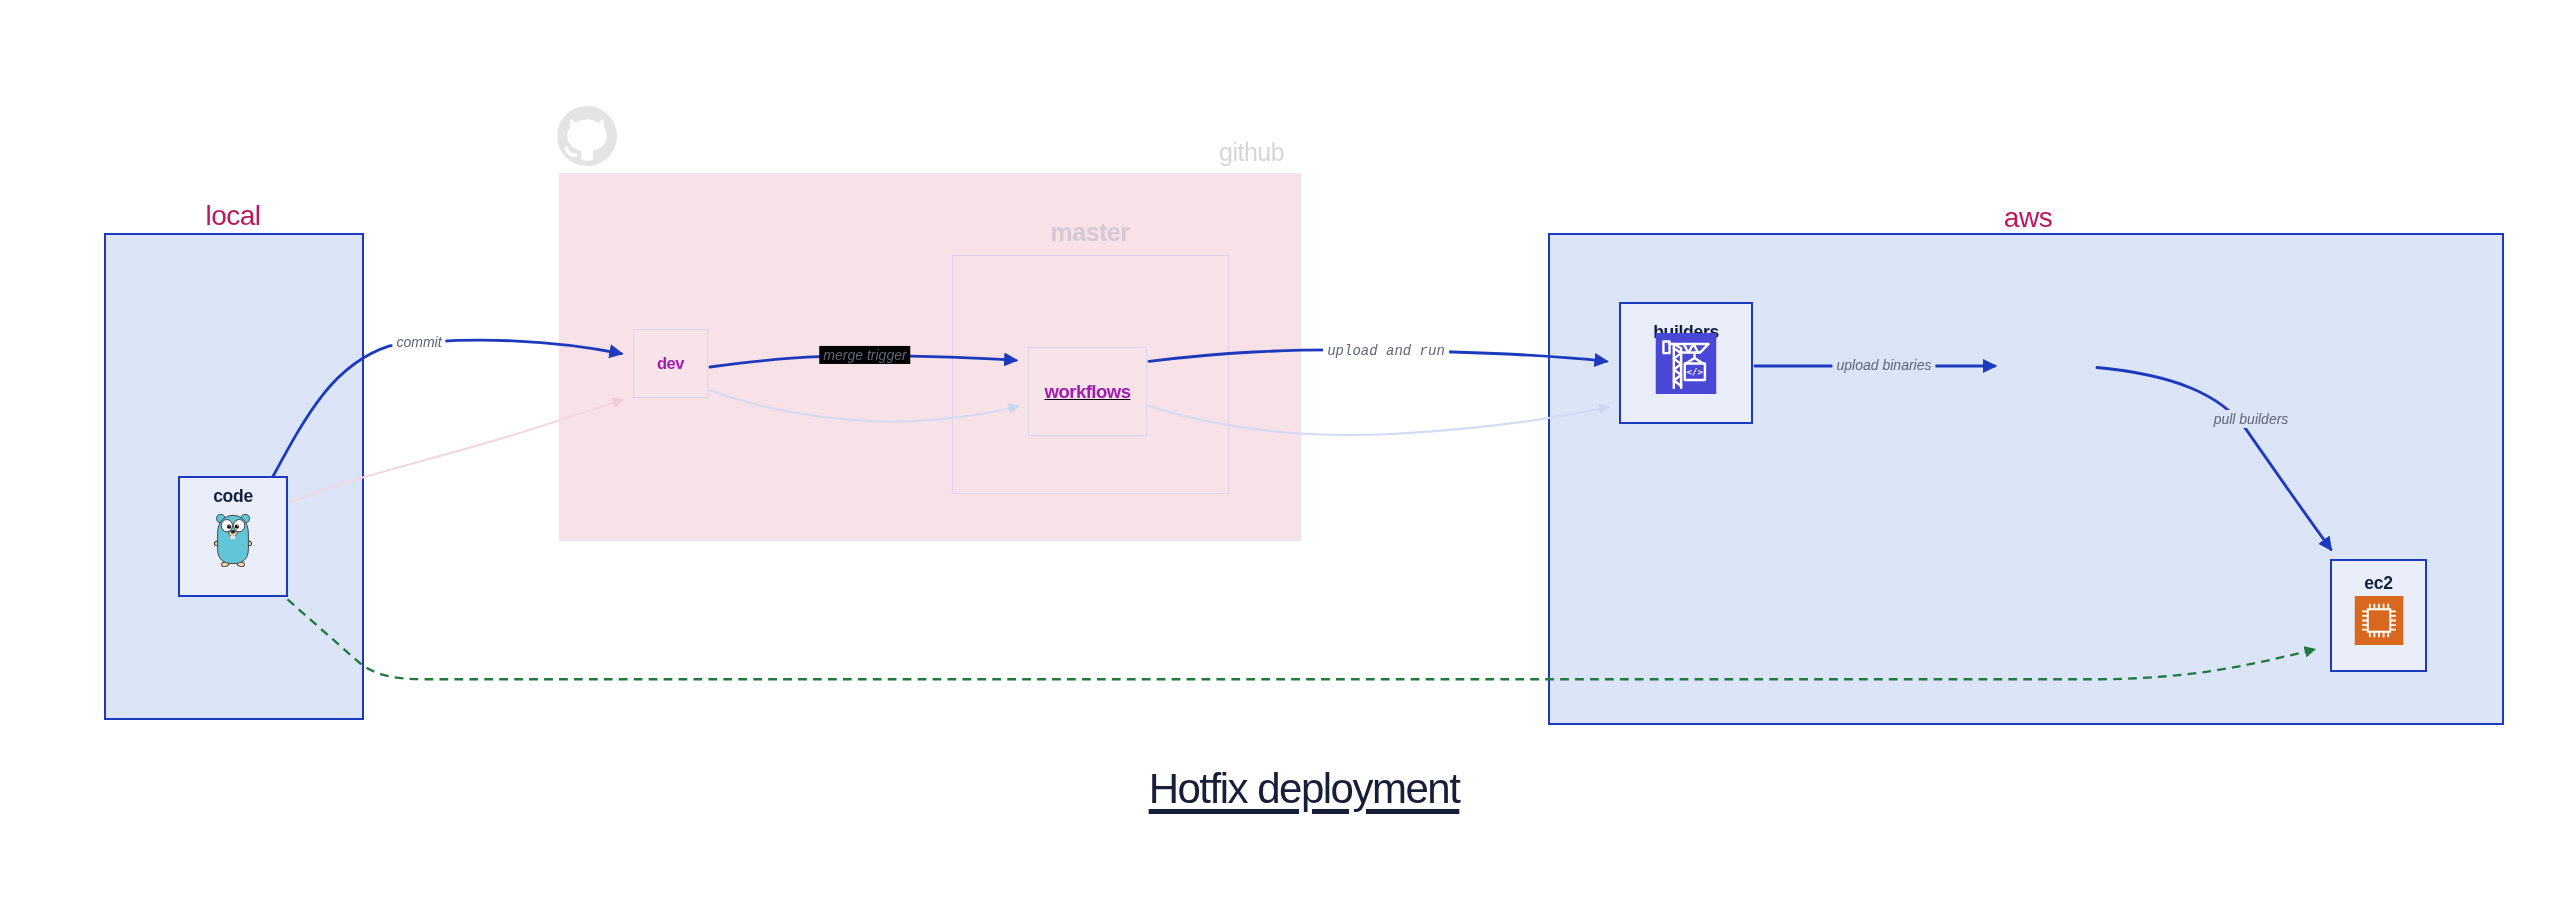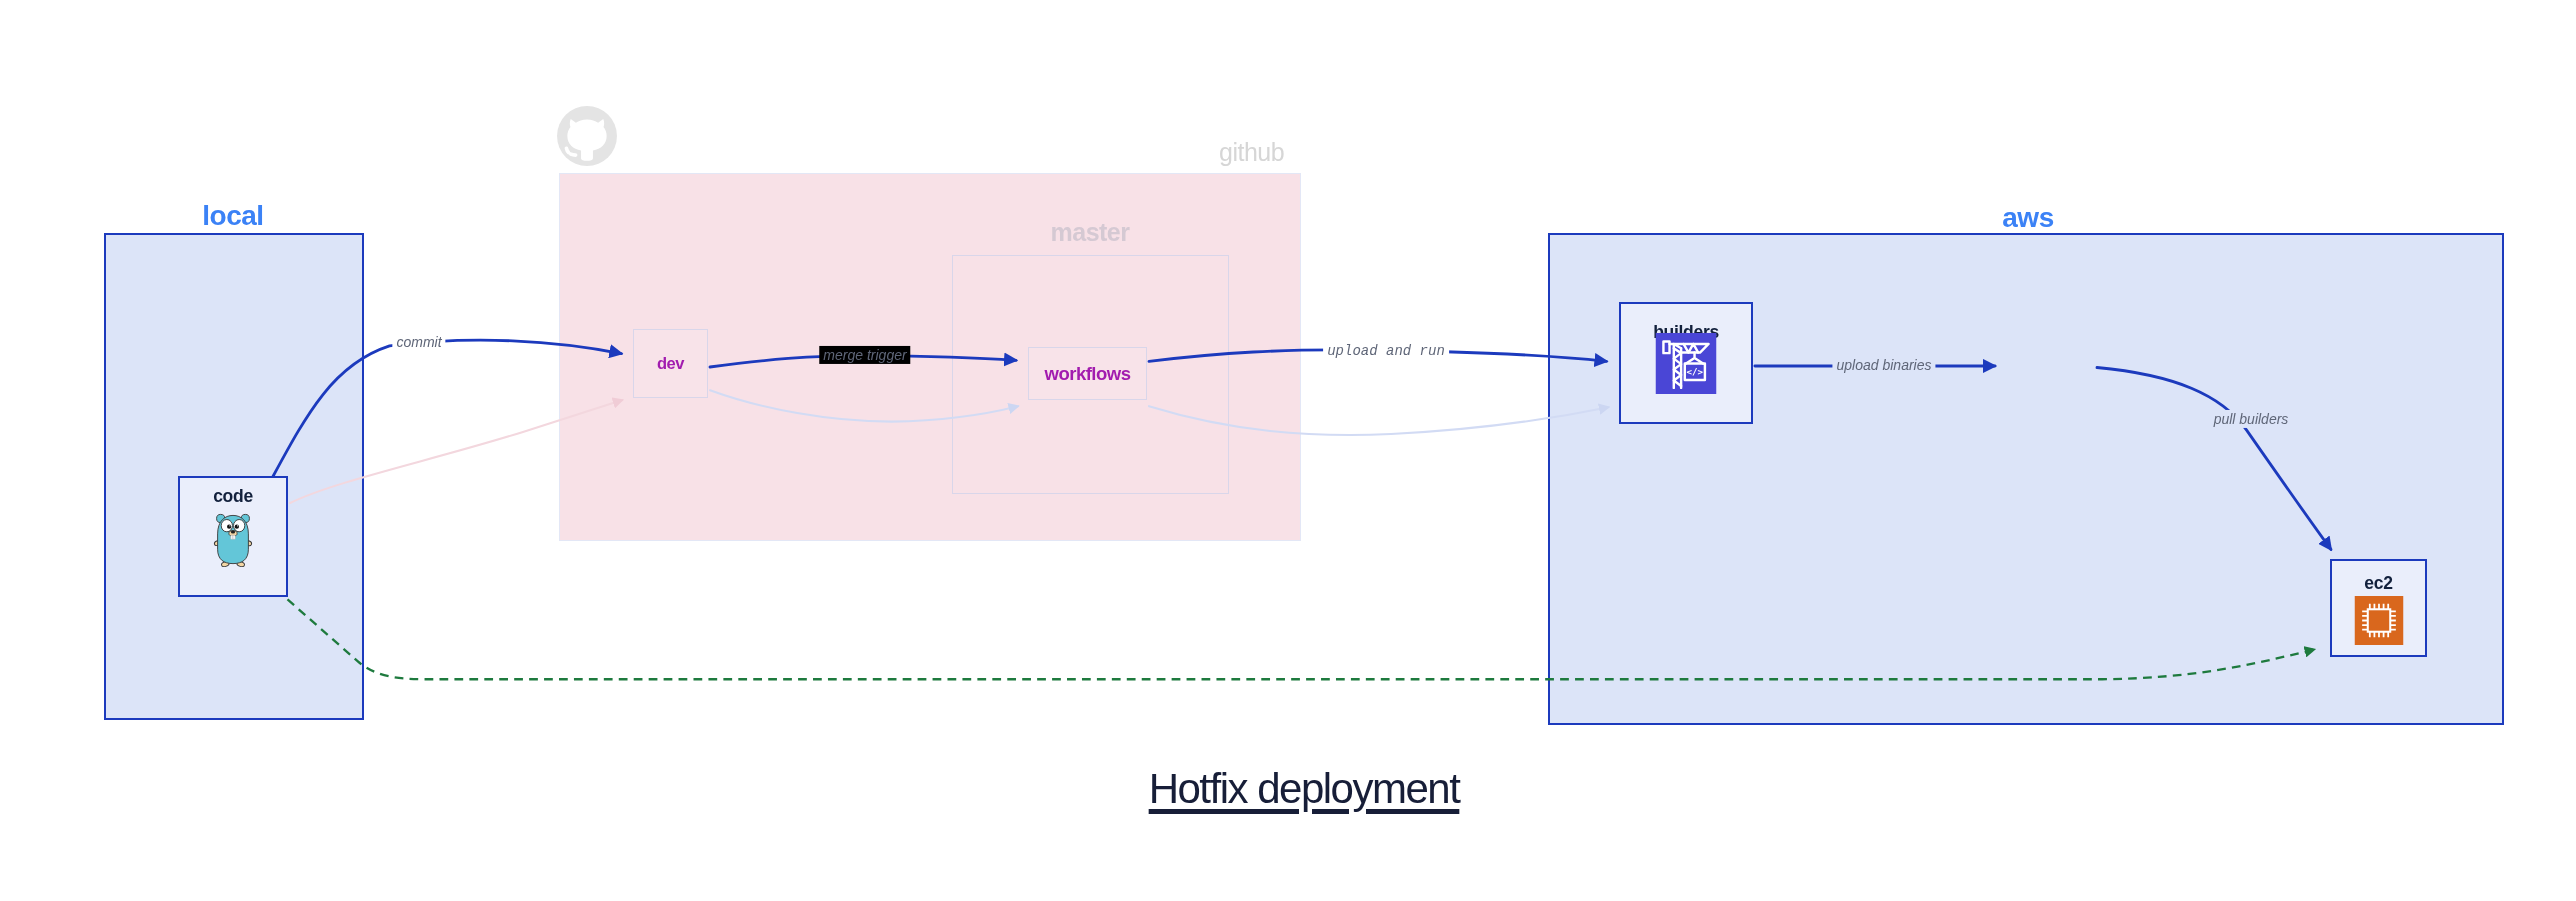--- a/index.html
+++ b/index.html
@@ -1,20 +1,20 @@
 <!DOCTYPE html>
 <html style="font-size:8.2px"><head>
 <meta charset="utf-8">
 <style>
   html,body{margin:0;padding:0;background:#ffffff;}
   #canvas{position:relative;width:2604px;height:902px;background:#ffffff;overflow:hidden;
           font-family:"Liberation Sans","DejaVu Sans",sans-serif;}
   .container-box{position:absolute;box-sizing:border-box;border:2.1px solid #1c3abd;background:#dce4f8;}
-  .container-label{position:absolute;transform:translateX(-50%);font-size:28px;font-weight:700;
-                   color:#3b82f6;letter-spacing:-0.5px;white-space:nowrap;}
+  .container-label{position:absolute;transform:translateX(-50%);font-size:28px;font-weight:400;
+                   color:#be185d;letter-spacing:-0.5px;white-space:nowrap;}
   .cluster-github{position:absolute;box-sizing:border-box;border:1px solid #e3e7f6;background:#f8e1e7;}
   .cluster-github-label{position:absolute;font-size:25px;font-weight:400;color:#d6d6d6;
                         letter-spacing:-0.5px;white-space:nowrap;}
   .master-box{position:absolute;box-sizing:border-box;border:1.5px solid #d9d6ea;background:transparent;}
   .master-label{position:absolute;transform:translateX(-50%);font-size:25px;font-weight:600;
                 color:#d5c9d3;letter-spacing:-0.5px;white-space:nowrap;}
   .node{position:absolute;box-sizing:border-box;border:2.1px solid #1c3abd;background:#eaeefb;text-align:center;}
   .node-label{display:block;font-weight:700;font-size:17.5px;color:#12203c;letter-spacing:-0.3px;}
   .faded-node{position:absolute;box-sizing:border-box;border:1.5px solid #d9d6ea;background:#f8e3e9;
               display:flex;align-items:center;justify-content:center;}
@@ -110,21 +110,21 @@
         <rect x="34.6" y="46.5" width="4.4" height="8" rx="1" fill="#ffffff" stroke="#aaaaaa" stroke-width="1"></rect>
         <rect x="39.0" y="46.5" width="4.4" height="8" rx="1" fill="#ffffff" stroke="#aaaaaa" stroke-width="1"></rect>
       </svg>
     </span>
   </div>
 
   <div class="faded-node" style="left:633px;top:329px;width:75px;height:69px;">
     <span class="faded-node-label" style="font-size:16.5px;">dev</span>
   </div>
 
-  <div class="faded-node" style="left:1028px;top:347px;width:119px;height:53px;">
+  <div class="faded-node" style="left:1028px;top:347px;width:119px;height:89px;text-decoration:underline;">
     <span class="faded-node-label" style="font-size:18.5px;">workflows</span>
   </div>
 
   <div class="node" style="left:1619px;top:302px;width:134px;height:122px;">
     <span class="node-label" style="margin-top:18px;">builders</span>
     <span class="icon-badge" style="top:29px;">
       <svg width="61" height="61" viewBox="0 0 100 100" aria-hidden="true">
         <rect x="0" y="0" width="100" height="100" fill="#4a46d6"></rect>
         <g fill="none" stroke="#ffffff" stroke-width="4" stroke-linejoin="round" stroke-linecap="round">
           <rect x="13" y="14" width="10" height="19"></rect>
@@ -134,21 +134,21 @@
           <path d="M46 18 L54 32 M54 32 L62 18 M62 18 L70 32"></path>
           <path d="M64 32 V41 M64 41 L50 50 M64 41 L78 50"></path>
           <rect x="48" y="50" width="33" height="27"></rect>
         </g>
         <text x="64.5" y="69" text-anchor="middle" font-size="15" font-weight="bold" font-family="DejaVu Sans Mono, monospace" fill="#ffffff">&lt;/&gt;</text>
       </svg>
     </span>
   </div>
 
 
-  <div class="node" style="left:2330px;top:559px;width:97px;height:98px;">
+  <div class="node" style="left:2330px;top:559px;width:97px;height:113px;">
     <span class="node-label" style="margin-top:12px;">ec2</span>
     <span class="icon-badge" style="top:35px;">
       <svg width="49" height="49" viewBox="0 0 96 96" aria-hidden="true">
         <rect x="0" y="0" width="96" height="96" fill="#d9671d"></rect>
         <rect x="26" y="26" width="44" height="44" fill="none" stroke="#ffffff" stroke-width="4"></rect>
         <g stroke="#ffffff" stroke-width="3.5">
           <path d="M30 15 V26 M39 15 V26 M48 15 V26 M57 15 V26 M66 15 V26"></path>
           <path d="M30 70 V81 M39 70 V81 M48 70 V81 M57 70 V81 M66 70 V81"></path>
           <path d="M15 30 H26 M15 39 H26 M15 48 H26 M15 57 H26 M15 66 H26"></path>
           <path d="M70 30 H81 M70 39 H81 M70 48 H81 M70 57 H81 M70 66 H81"></path>

